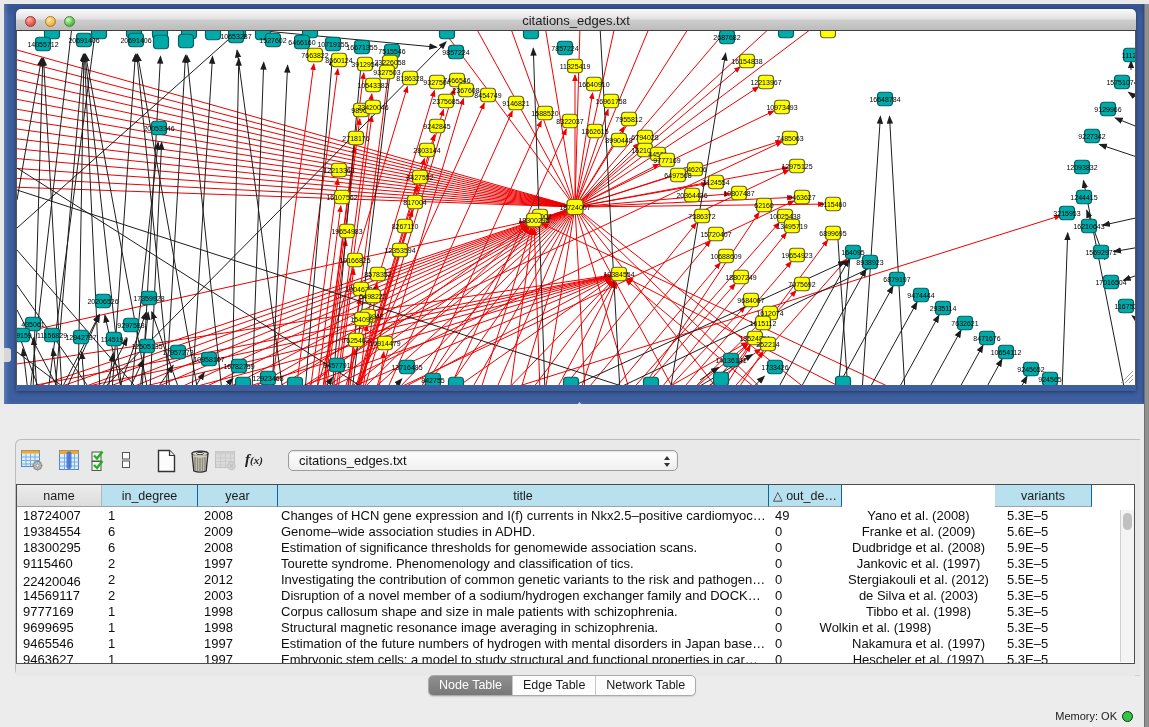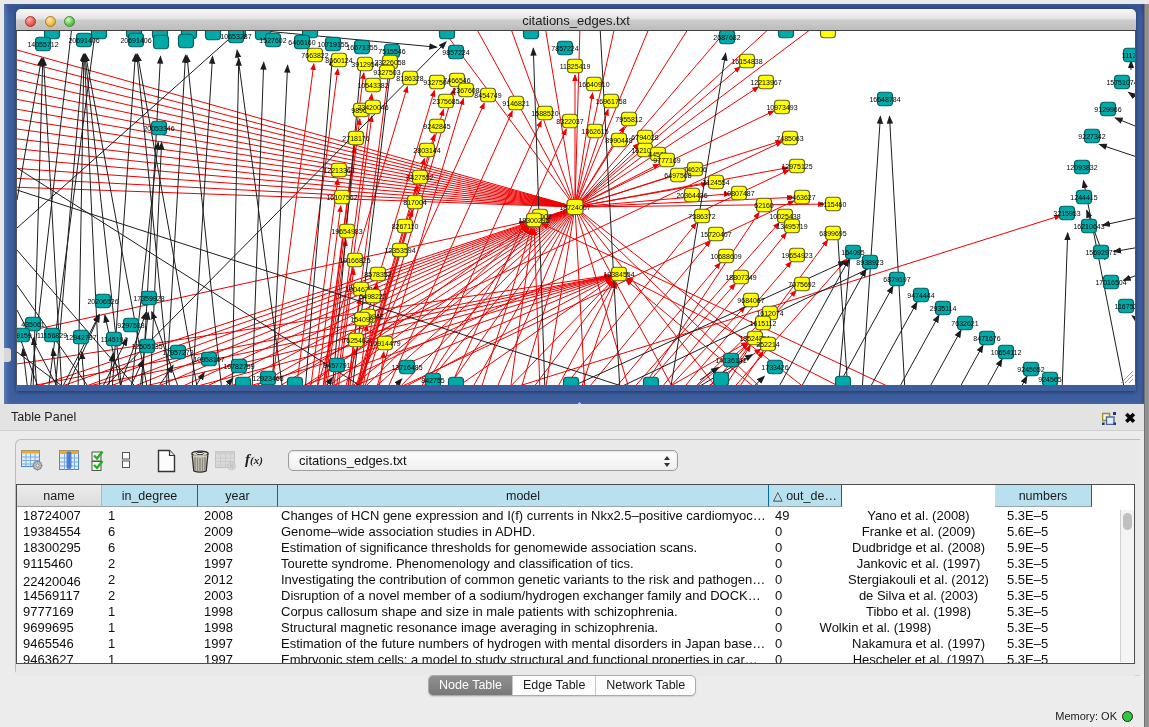--- a/index.html
+++ b/index.html
@@ -610,31 +610,20 @@
       <span class="tl" style="left:28.5px;background:radial-gradient(circle at 35% 30%,#ffe9b0,#f5bd4f 55%,#c88d23);border:1px solid #ad7d1e;"></span>
       <span class="tl" style="left:48px;background:radial-gradient(circle at 35% 30%,#d7f8c8,#68c856 55%,#3d9631);border:1px solid #3d8b2f;"></span>
       <div id="title">citations_edges.txt</div>
     </div>
   </div>
   <div id="lefthandle"></div>
   <div id="bothandle"></div>
 </div>
 <div id="rstrip"></div>
 <div id="tpanel">
-  <div id="tphead">
-    <span class="lbl">Table Panel</span>
-    <svg class="flicon" viewBox="0 0 14 13">
-        <rect x="0.5" y="1.5" width="7" height="7" fill="#eef3fa" stroke="#a08f28" stroke-width="1.6"></rect>
-        <rect x="4.5" y="5" width="7.5" height="7.5" fill="#dfeafa" stroke="#4a6a96" stroke-width="1.4"></rect>
-        <rect x="11" y="0" width="3" height="3" fill="#1d3a6b"></rect>
-        <rect x="0" y="10.5" width="2.6" height="2.6" fill="#1d3a6b"></rect>
-        <rect x="11.4" y="10.5" width="2.6" height="2.6" fill="#1d3a6b"></rect>
-      </svg>
-    <span id="tpclose">✖</span>
-  </div>
   <div id="innerpanel">
     <div id="toolbar">
       <span class="ic" style="left:0px"><svg width="24" height="24" viewBox="0 0 24 24">
             <rect x="1.5" y="2.5" width="18" height="16" fill="#ddeeff" stroke="#4d87c7"></rect>
             <rect x="1.5" y="2.5" width="18" height="3" fill="#f5a623"></rect>
             <path d="M1.5 9h18M1.5 12.5h18M1.5 16h18M6 5.5v13M10.5 5.5v13M15 5.5v13" stroke="#7aabdd" stroke-width="1" fill="none"></path>
             <circle cx="17.5" cy="17.5" r="4.2" fill="#c9c9c9" stroke="#8a8a8a"></circle>
             <circle cx="17.5" cy="17.5" r="1.6" fill="#efefef" stroke="#8a8a8a"></circle>
             <path d="M17.5 12.6v2M17.5 20.4v2M12.6 17.5h2M20.4 17.5h2M14 14l1.4 1.4M19.6 19.6L21 21M21 14l-1.4 1.4M15.4 19.6L14 21" stroke="#8a8a8a" stroke-width="1.4"></path>
           </svg></span>
@@ -676,23 +665,23 @@
         <svg class="arr" width="10" height="17" viewBox="0 0 10 17">
             <path d="M5 3 L8 7 L2 7 z" fill="#333"></path>
             <path d="M5 14 L2 10 L8 10 z" fill="#333"></path>
           </svg>
       </div>
     </div>
     <div id="dtable">
       <div class="hc gray" style="left:0px;width:85px">name</div>
         <div class="hc" style="left:85px;width:96px">in_degree</div>
         <div class="hc" style="left:181px;width:80px">year</div>
-        <div class="hc" style="left:261px;width:491px">model</div>
+        <div class="hc" style="left:261px;width:491px">title</div>
         <div class="hc" style="left:752px;width:73px">△ out_de…</div>
-        <div class="hc" style="left:978px;width:97px">numbers</div>
+        <div class="hc" style="left:978px;width:97px">variants</div>
       <div class="cell" style="left:6px;top:23px;width:79px">18724007</div>
         <div class="cell" style="left:91px;top:23px;width:90px">1</div>
         <div class="cell" style="left:187px;top:23px;width:74px">2008</div>
         <div class="cell" style="left:264px;top:23px;width:484px">Changes of HCN gene expression and I(f) currents in Nkx2.5–positive cardiomyoc…</div>
         <div class="cell" style="left:758px;top:23px;width:67px">49</div>
         <div class="cell" style="left:825px;top:23px;width:153px;text-align:center">Yano et al. (2008)</div>
         <div class="cell" style="left:990px;top:23px;width:85px">5.3E–5</div>
         <div class="cell" style="left:6px;top:39px;width:79px">19384554</div>
         <div class="cell" style="left:91px;top:39px;width:90px">6</div>
         <div class="cell" style="left:187px;top:39px;width:74px">2009</div>

